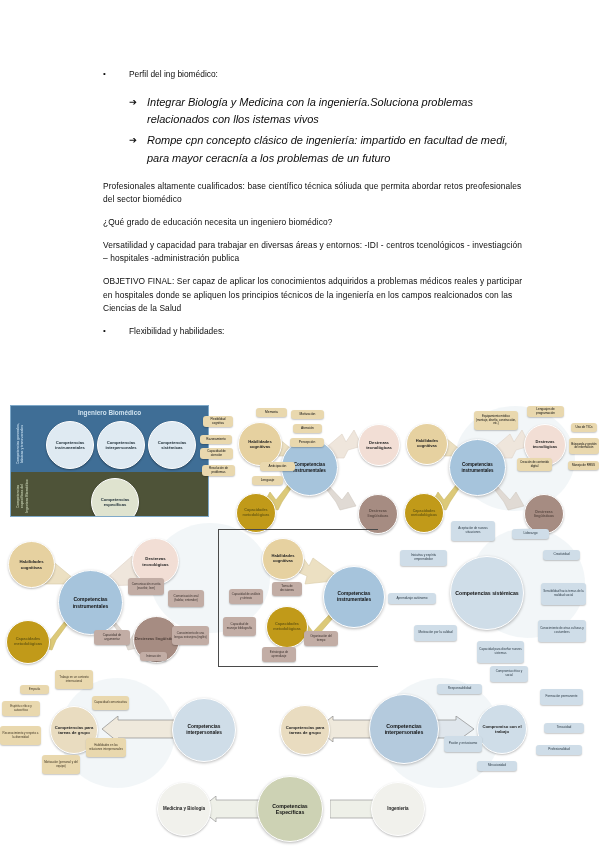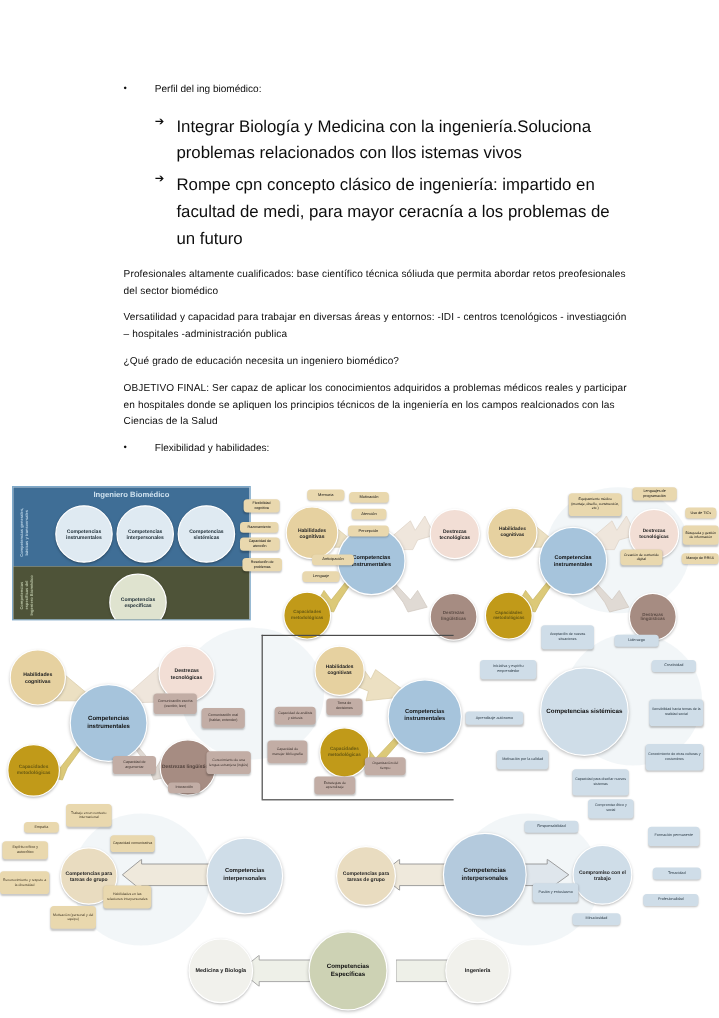--- a/index.html
+++ b/index.html
@@ -12,21 +12,21 @@
 
   
   .doc{position:absolute;left:103px;top:68px;width:420px;}
   .p{font-size:8.4px;line-height:1.62;margin:0 0 9px 0;letter-spacing:.1px;}
   .title{font-size:8.4px;margin:0 0 12px 0;letter-spacing:.1px;}
   .bullet{display:flex;gap:0;margin:0 0 12px 0;}
   .bullet .dot{width:26px;flex:none;font-size:8px;line-height:1.62;text-align:left;}
   .bullet .btxt{font-size:8.4px;line-height:1.62;}
   .arrowrow{display:flex;margin:0 0 3px 0;padding-left:26px;}
   .arrowrow .ar{width:18px;flex:none;font-size:9.5px;line-height:1.62;}
-  .arrowrow .atxt{font-size:14px;line-height:1.62;flex:1;}
+  .arrowrow .atxt{font-size:11px;line-height:1.62;flex:1;font-style:italic;}
 
   
   .diagram{position:absolute;left:0;top:398px;width:599px;height:450px;}
   .watermark{position:absolute;border-radius:50%;background:#e7eef3;opacity:.55;}
 
   
   .bmcard{position:absolute;left:10px;top:7px;width:199px;height:112px;
           border:1px solid #7fa9c9;box-sizing:border-box;overflow:hidden;}
   .bmcard .blue{position:absolute;left:0;top:0;width:100%;height:66px;background:#3f6e96;}
   .bmcard .olive{position:absolute;left:0;top:66px;width:100%;height:46px;background:#4e5338;}
@@ -71,22 +71,22 @@
     <div class="arrowrow">
       <span class="ar">➔</span>
       <span class="atxt">Integrar Biología y Medicina con la ingeniería.Soluciona problemas relacionados con llos istemas vivos</span>
     </div>
     <div class="arrowrow" style="margin-bottom:12px;">
       <span class="ar">➔</span>
       <span class="atxt">Rompe cpn concepto clásico de ingeniería: impartido en facultad de medi, para mayor ceracnía a los problemas de un futuro</span>
     </div>
 
     <p class="p">Profesionales altamente cualificados: base científico técnica sóliuda que permita abordar retos preofesionales del sector biomédico</p>
+    <p class="p">¿Qué grado de educación necesita un ingeniero biomédico?</p>
     <p class="p">Versatilidad y capacidad para trabajar en diversas áreas y entornos: -IDI - centros tcenológicos - investiagción – hospitales -administración publica</p>
-    <p class="p">¿Qué grado de educación necesita un ingeniero biomédico?</p>
     <p class="p">OBJETIVO FINAL: Ser capaz de aplicar los conocimientos adquiridos a problemas médicos reales y participar en hospitales donde se apliquen los principios técnicos de la ingeniería en los campos realcionados con las Ciencias de la Salud</p>
 
     <div class="bullet">
       <span class="dot">•</span>
       <span class="btxt">Flexibilidad y habilidades:</span>
     </div>
   </div>
 
   <div class="diagram">
 

